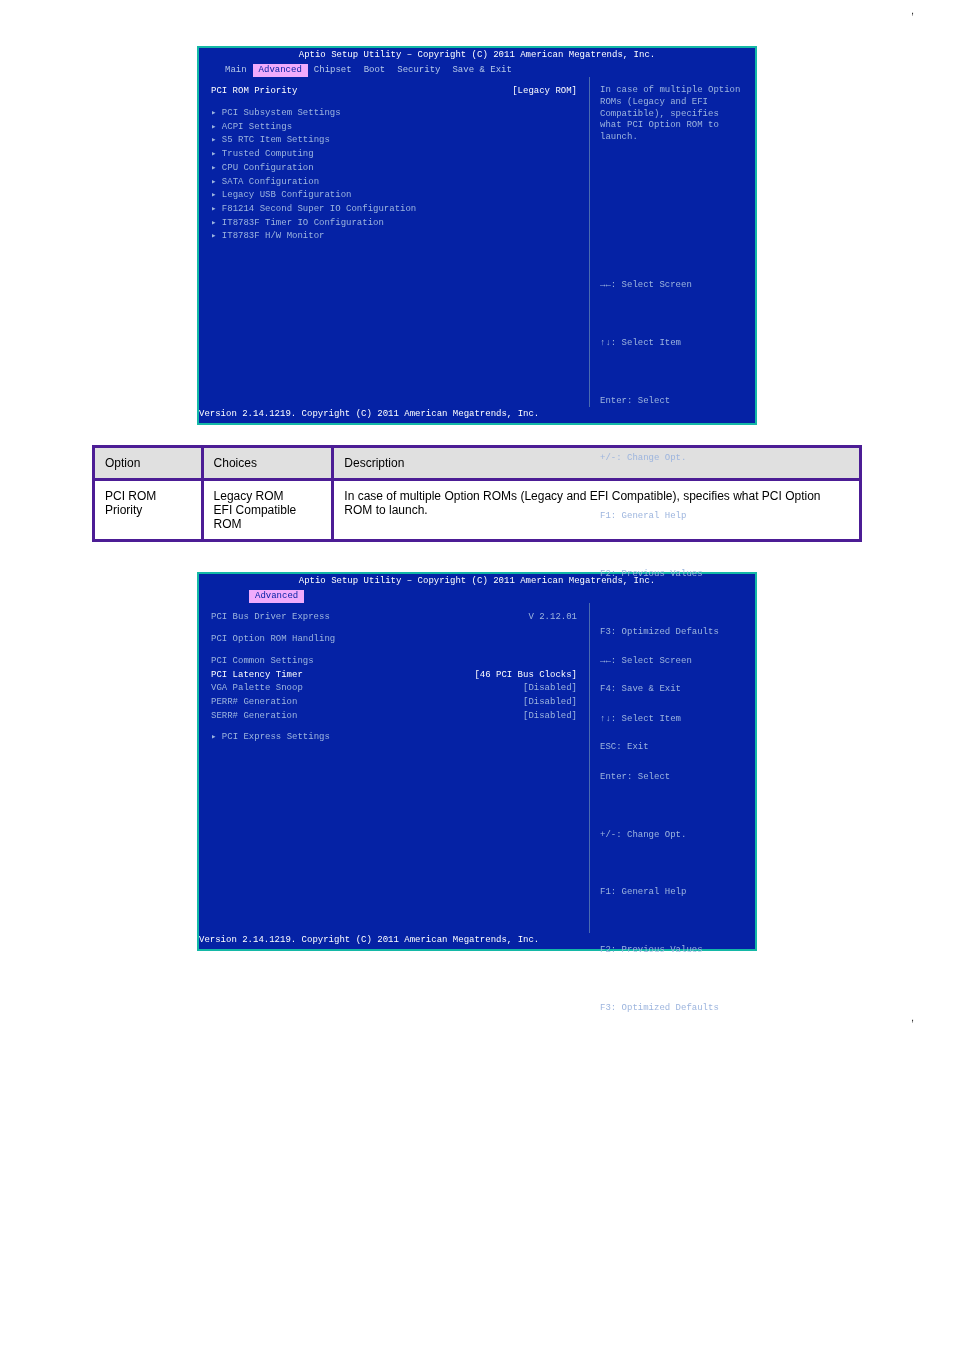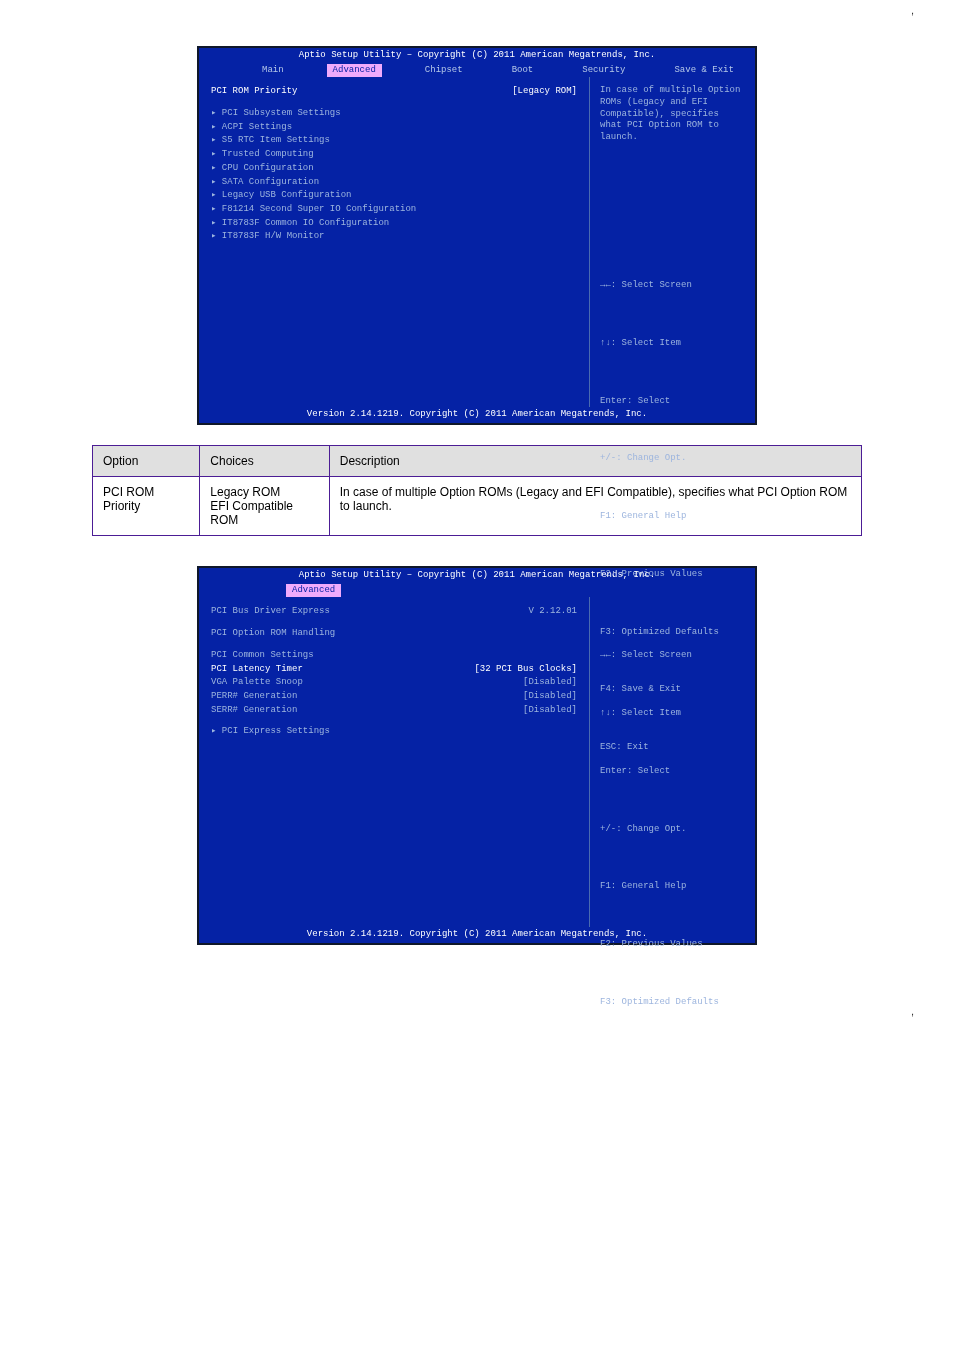--- a/index.html
+++ b/index.html
@@ -3,42 +3,41 @@
 <meta charset="utf-8">
 <style>
   * { margin: 0; padding: 0; box-sizing: border-box; }
   body { background: #fff; font-family: Arial, sans-serif; width: 954px; }
   
   .page-marker { text-align: right; font-size: 11px; color: #333; padding: 4px 40px 0 0; }
   
   .bios-window {
     margin: 30px auto 20px;
     width: 560px;
-    border: 2px solid #0f172a;
+    border: 2px solid #14b8a6;
     font-family: 'Courier New', monospace;
     font-size: 9px;
     line-height: 1.3;
   }
   
   .bios-title-bar {
     background: #0522a5;
     color: #fff;
     text-align: center;
     padding: 2px 0;
   }
   
   .bios-tabs {
     background: #0522a5;
     display: flex;
     padding-left: 20px;
   }
   .bios-tabs span {
     padding: 1px 6px;
     color: #b5c8e8;
-    margin-left: 37px;
   }
   .bios-tabs span.active {
     background: #f0abfc;
     color: #0522a5;
   }
   
   .bios-body {
     display: flex;
     background: #0522a5;
     height: 330px;
@@ -81,32 +80,32 @@
     min-height: 150px;
   }
   .bios-right .legend {
     flex: 0 0 auto;
   }
   .bios-right .legend div { padding: 1px 0; margin-top: 44px; }
   
   .bios-footer {
     background: #0522a5;
     color: #fff;
-    text-align: center;
+    text-align: left;
     padding: 2px 0;
   }
   
   .option-table {
     margin: 20px auto;
     width: 770px;
     border-collapse: collapse;
     font-size: 12px;
   }
   .option-table td, .option-table th {
-    border: 1px solid #4c1d95;
+    border: 3px solid #4c1d95;
     padding: 8px 10px;
     text-align: left;
   }
   .option-table th {
     background: #e0e0e0;
     font-weight: normal;
   }
   .option-table .opt-row td {
     height: 40px;
     vertical-align: top;
@@ -142,21 +141,21 @@
       </div>
       <div style="height:8px"></div>
       <div class="submenu">PCI Subsystem Settings</div>
       <div class="submenu">ACPI Settings</div>
       <div class="submenu">S5 RTC Item Settings</div>
       <div class="submenu">Trusted Computing</div>
       <div class="submenu">CPU Configuration</div>
       <div class="submenu">SATA Configuration</div>
       <div class="submenu">Legacy USB Configuration</div>
       <div class="submenu">F81214 Second Super IO Configuration</div>
-      <div class="submenu">IT8783F Common IO Configuration</div>
+      <div class="submenu">IT8783F Timer IO Configuration</div>
       <div class="submenu">IT8783F H/W Monitor</div>
     </div>
     <div class="bios-right">
       <div class="help-text">In case of multiple Option ROMs (Legacy and EFI Compatible), specifies what PCI Option ROM to launch.</div>
       <div class="legend">
         <div>→←: Select Screen</div>
         <div>↑↓: Select Item</div>
         <div>Enter: Select</div>
         <div>+/-: Change Opt.</div>
         <div>F1: General Help</div>
@@ -200,21 +199,21 @@
       <div style="height:8px"></div>
       <div class="row">
         <span class="label">PCI Option ROM Handling</span>
       </div>
       <div style="height:8px"></div>
       <div class="row">
         <span class="label">PCI Common Settings</span>
       </div>
       <div class="row highlighted">
         <span class="label">PCI Latency Timer</span>
-        <span class="value">[32 PCI Bus Clocks]</span>
+        <span class="value">[46 PCI Bus Clocks]</span>
       </div>
       <div class="row">
         <span class="label">VGA Palette Snoop</span>
         <span class="value">[Disabled]</span>
       </div>
       <div class="row">
         <span class="label">PERR# Generation</span>
         <span class="value">[Disabled]</span>
       </div>
       <div class="row">

